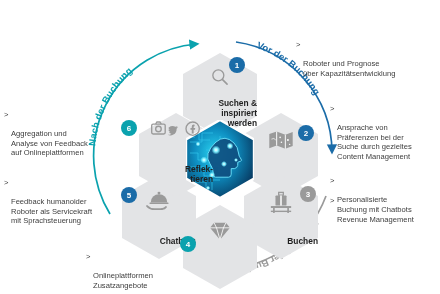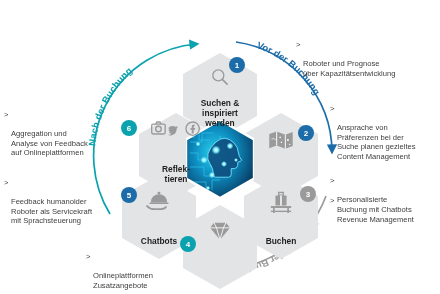--- a/index.html
+++ b/index.html
@@ -33,21 +33,21 @@
     box-sizing:border-box;
   }
   .hex .shape{
     position:absolute;left:0;top:0;width:74px;height:84px;
     background:#e3e4e6;
     clip-path:polygon(50% 0%,100% 25%,100% 75%,50% 100%,0% 75%,0% 25%);
   }
   .hex .lbl{
     position:relative;z-index:3;
     font-size:8.4px;font-weight:bold;color:#1f1f1f;
-    text-align:center;line-height:10px;
+    text-align:right;line-height:10px;
     padding-bottom:13px;width:100%;
     white-space:pre-line;
   }
   .hex .ico{
     position:absolute;z-index:3;left:0;right:0;
     display:flex;align-items:center;justify-content:center;
   }
 
   
   #center-hex{
@@ -264,21 +264,21 @@
   <div class="note" style="left:296px;top:40px;width:142px;">
     <span class="chev">&gt;</span>
     <span class="body">Roboter und Prognose
 über Kapazitätsentwicklung</span>
   </div>
 
   <div class="note" style="left:330px;top:104px;width:110px;">
     <span class="chev">&gt;</span>
     <span class="body">Ansprache von
 Präferenzen bei der
-Suche planen gezieltes
+Suche durch gezieltes
 Content Management</span>
   </div>
 
   <div class="note" style="left:330px;top:176px;width:110px;">
     <span class="chev">&gt;</span>
     <span class="body">Personalisierte
 Buchung mit Chatbots</span>
   </div>
 
   <div class="note" style="left:330px;top:196px;width:110px;">

